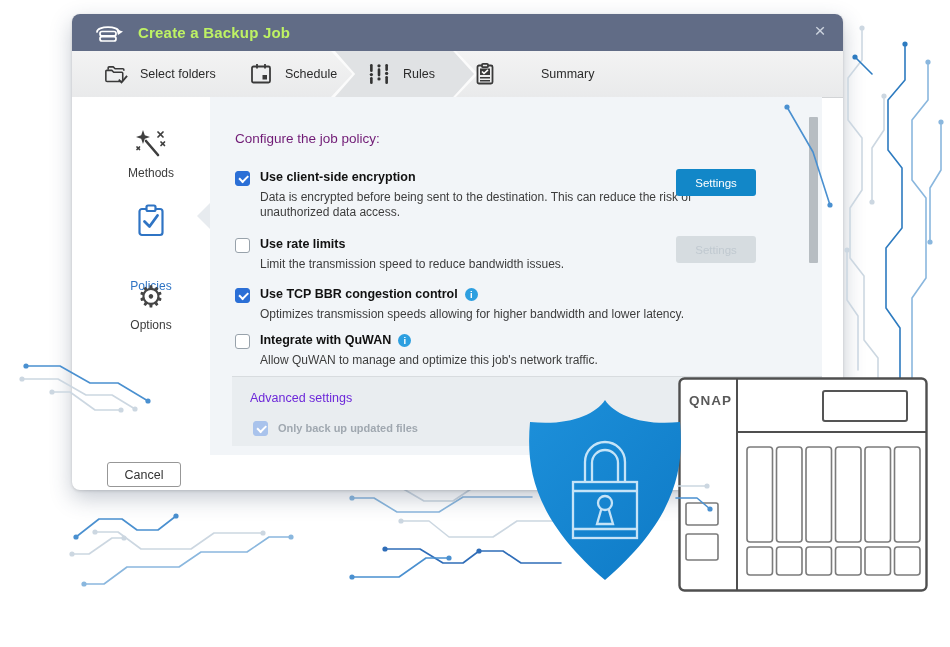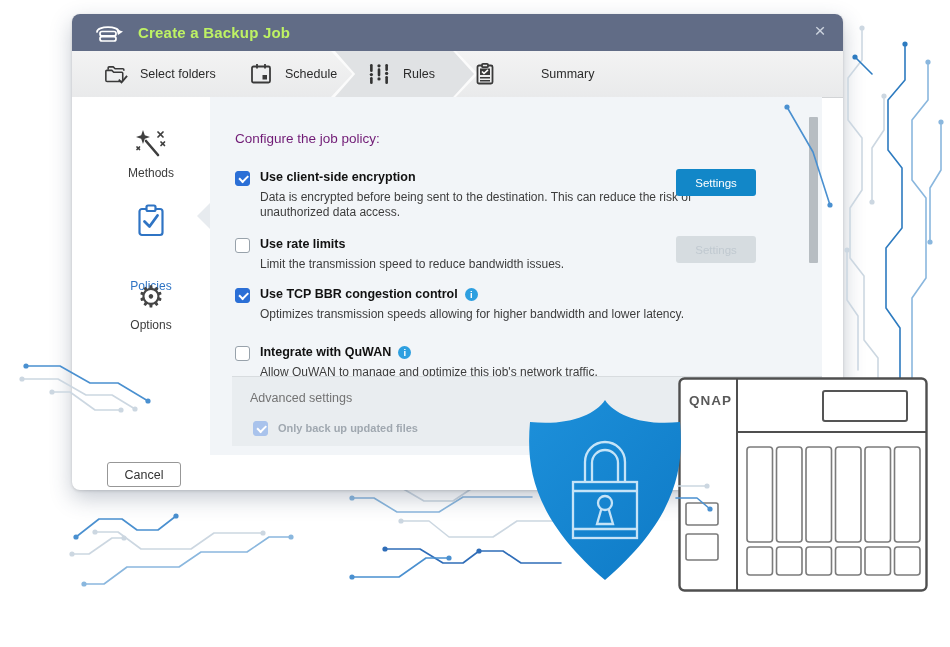--- a/index.html
+++ b/index.html
@@ -57,21 +57,21 @@
   .ptitle{display:flex;align-items:center;font-size:12.5px;font-weight:bold;color:#111;}
   .pdesc{margin-top:6px;font-size:12px;line-height:15px;color:#3d3d3d;max-width:438px;}
   .info{display:inline-block;width:13px;height:13px;margin-left:7px;border-radius:50%;background:#2d9fe0;
     color:#fff;font-size:9.5px;font-weight:bold;line-height:13px;text-align:center;font-style:normal;cursor:pointer;}
   .btn{position:absolute;left:466px;width:80px;height:27px;border:none;border-radius:3px;
     background:#1287c8;color:#fff;font-size:11.5px;font-family:"Liberation Sans",sans-serif;cursor:pointer;}
   .btn[data-enabled="false"]{background:#d6dce0;color:#c0c9d0;cursor:default;}
 
   .advanced{position:absolute;left:22px;top:279px;width:590px;height:69px;background:#e9edf0;
     border-top:1px solid #d8dcdf;}
-  .adv-title{position:absolute;left:18px;top:14px;font-size:12.5px;color:#737373;}
+  .adv-title{position:absolute;left:18px;top:14px;font-size:12.5px;color:#6d28d9;}
   .adv-row{position:absolute;left:21px;top:43px;display:flex;align-items:center;}
   .adv-lab{margin-left:10px;font-size:11px;font-weight:bold;color:#a0a8b0;}
 
   .scrollthumb{position:absolute;left:599px;top:20px;width:9px;height:146px;background:#b7bdc2;border-radius:1px;cursor:pointer;}
 
   .cancel{position:absolute;left:35px;top:448px;width:74px;height:25px;background:#fff;border:1px solid #979797;
     border-radius:3px;font-size:12.5px;color:#333;font-family:"Liberation Sans",sans-serif;cursor:pointer;}
 </style>
 </head>
 <body>
@@ -250,21 +250,21 @@
         <div class="cb" data-checked="true"></div>
         <div class="ptxt">
           <div class="ptitle">
             <span>Use TCP BBR congestion control</span>
             <i class="info">i</i>
           </div>
           <div class="pdesc">Optimizes transmission speeds allowing for higher bandwidth and lower latency.</div>
         </div>
       </div>
 
-      <div class="pitem" style="top:248px">
+      <div class="pitem" style="top:236px">
         <div class="cb" data-checked="false"></div>
         <div class="ptxt">
           <div class="ptitle">
             <span>Integrate with QuWAN</span>
             <i class="info">i</i>
           </div>
           <div class="pdesc">Allow QuWAN to manage and optimize this job's network traffic.</div>
         </div>
       </div>
 

